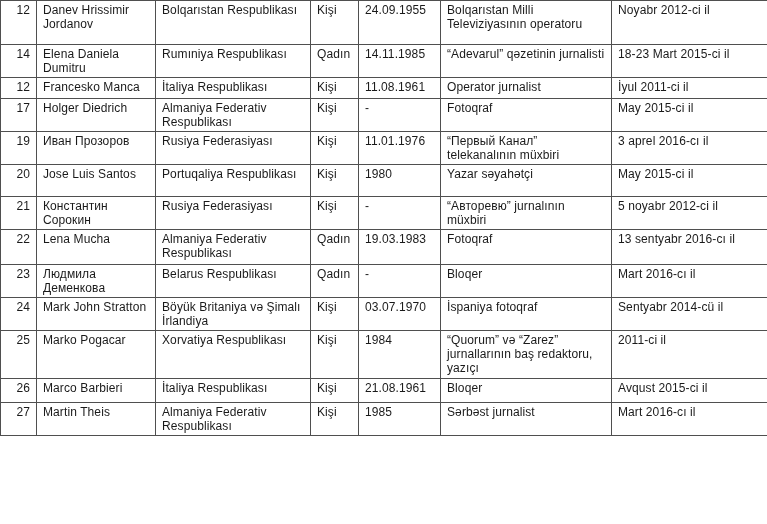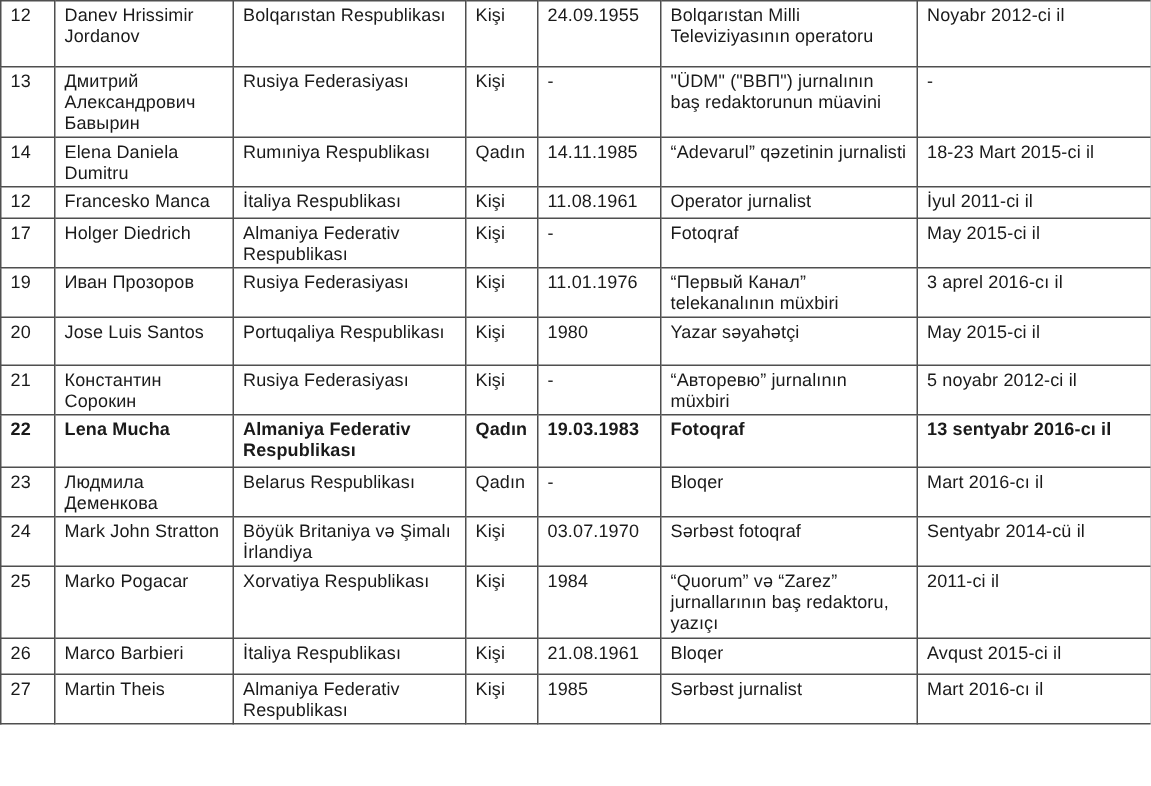--- a/index.html
+++ b/index.html
@@ -20,21 +20,21 @@
     width: 767px;
   }
   table.doc-table td {
     border: 1px solid #4f4f4f;
     vertical-align: top;
     padding: 2px 6px;
     overflow: hidden;
     word-wrap: break-word;
   }
   td.col-no {
-    text-align: left;
+    text-align: right;
     vertical-align: middle;
     padding: 0 2px;
   }
   td.col-name       { padding-right: 11px; }
   td.col-country    { padding-right: 25px; }
   td.col-occupation { padding-right: 30px; }
   td.col-gender, td.col-birth_date, td.col-period { padding-right: 6px; }
 </style>
 </head>
 <body>
@@ -51,29 +51,20 @@
   </colgroup>
   <tbody id="table-body">
       <tr style="height: 44px;">
         <td class="col-no">12</td>
         <td class="col-name">Danev Hrissimir Jordanov</td>
         <td class="col-country">Bolqarıstan Respublikası</td>
         <td class="col-gender">Kişi</td>
         <td class="col-birth_date">24.09.1955</td>
         <td class="col-occupation">Bolqarıstan Milli Televiziyasının operatoru</td>
         <td class="col-period">Noyabr 2012-ci il</td>
-      </tr>
-      <tr style="height: 47px;">
-        <td class="col-no">13</td>
-        <td class="col-name">Дмитрий Александрович Бавырин</td>
-        <td class="col-country">Rusiya Federasiyası</td>
-        <td class="col-gender">Kişi</td>
-        <td class="col-birth_date">-</td>
-        <td class="col-occupation">"ÜDM" ("ВВП") jurnalının baş redaktorunun müavini</td>
-        <td class="col-period">-</td>
       </tr>
       <tr style="height: 31px;">
         <td class="col-no">14</td>
         <td class="col-name">Elena Daniela Dumitru</td>
         <td class="col-country">Rumıniya Respublikası</td>
         <td class="col-gender">Qadın</td>
         <td class="col-birth_date">14.11.1985</td>
         <td class="col-occupation">“Adevarul” qəzetinin jurnalisti</td>
         <td class="col-period">18-23 Mart 2015-ci il</td>
       </tr>
@@ -115,21 +106,21 @@
       </tr>
       <tr style="height: 30px;">
         <td class="col-no">21</td>
         <td class="col-name">Константин Сорокин</td>
         <td class="col-country">Rusiya Federasiyası</td>
         <td class="col-gender">Kişi</td>
         <td class="col-birth_date">-</td>
         <td class="col-occupation">“Авторевю” jurnalının müxbiri</td>
         <td class="col-period">5 noyabr 2012-ci il</td>
       </tr>
-      <tr style="height: 35px; font-weight: bold;">
+      <tr style="height: 35px;">
         <td class="col-no">22</td>
         <td class="col-name">Lena Mucha</td>
         <td class="col-country">Almaniya Federativ Respublikası</td>
         <td class="col-gender">Qadın</td>
         <td class="col-birth_date">19.03.1983</td>
         <td class="col-occupation">Fotoqraf</td>
         <td class="col-period">13 sentyabr 2016-cı il</td>
       </tr>
       <tr style="height: 28px;">
         <td class="col-no">23</td>
@@ -139,21 +130,21 @@
         <td class="col-birth_date">-</td>
         <td class="col-occupation">Bloqer</td>
         <td class="col-period">Mart 2016-cı il</td>
       </tr>
       <tr style="height: 30px; margin-left: 15px;">
         <td class="col-no">24</td>
         <td class="col-name">Mark John Stratton</td>
         <td class="col-country">Böyük Britaniya və Şimalı İrlandiya</td>
         <td class="col-gender">Kişi</td>
         <td class="col-birth_date">03.07.1970</td>
-        <td class="col-occupation">Sərbəst fotoqraf</td>
+        <td class="col-occupation">İspaniya fotoqraf</td>
         <td class="col-period">Sentyabr 2014-cü il</td>
       </tr>
       <tr style="height: 48px; margin-top: 36px;">
         <td class="col-no">25</td>
         <td class="col-name">Marko Pogacar</td>
         <td class="col-country">Xorvatiya Respublikası</td>
         <td class="col-gender">Kişi</td>
         <td class="col-birth_date">1984</td>
         <td class="col-occupation">“Quorum” və “Zarez” jurnallarının baş redaktoru, yazıçı</td>
         <td class="col-period">2011-ci il</td>

